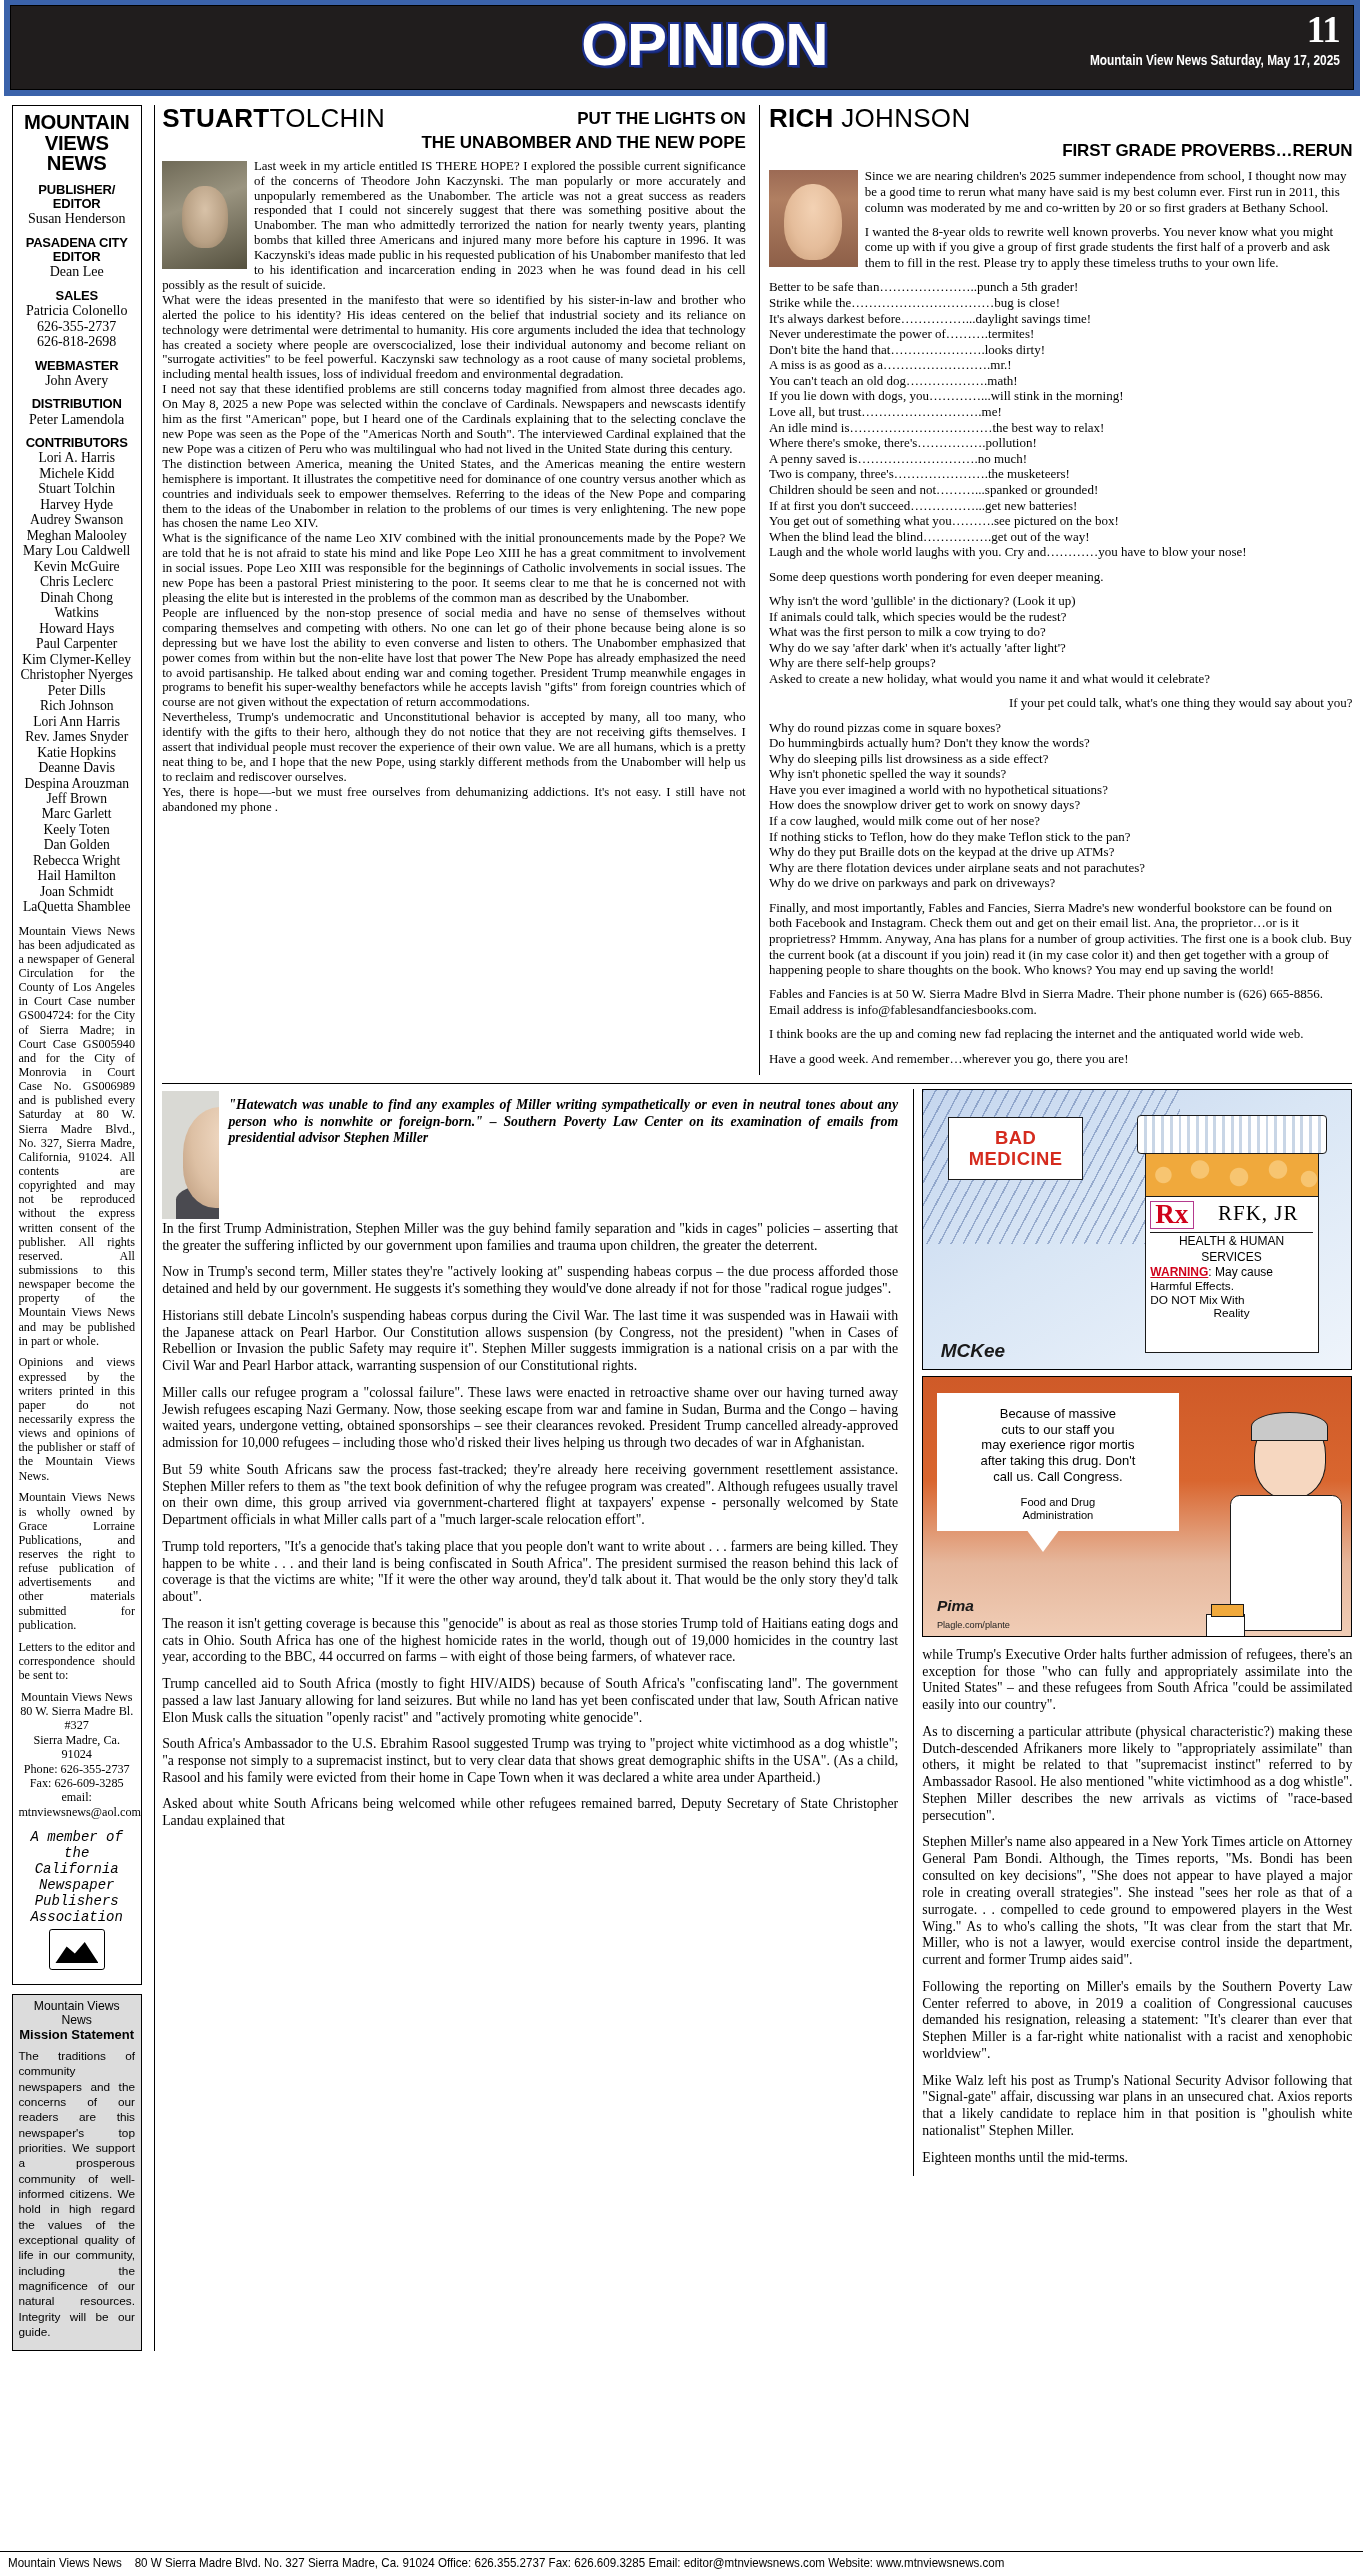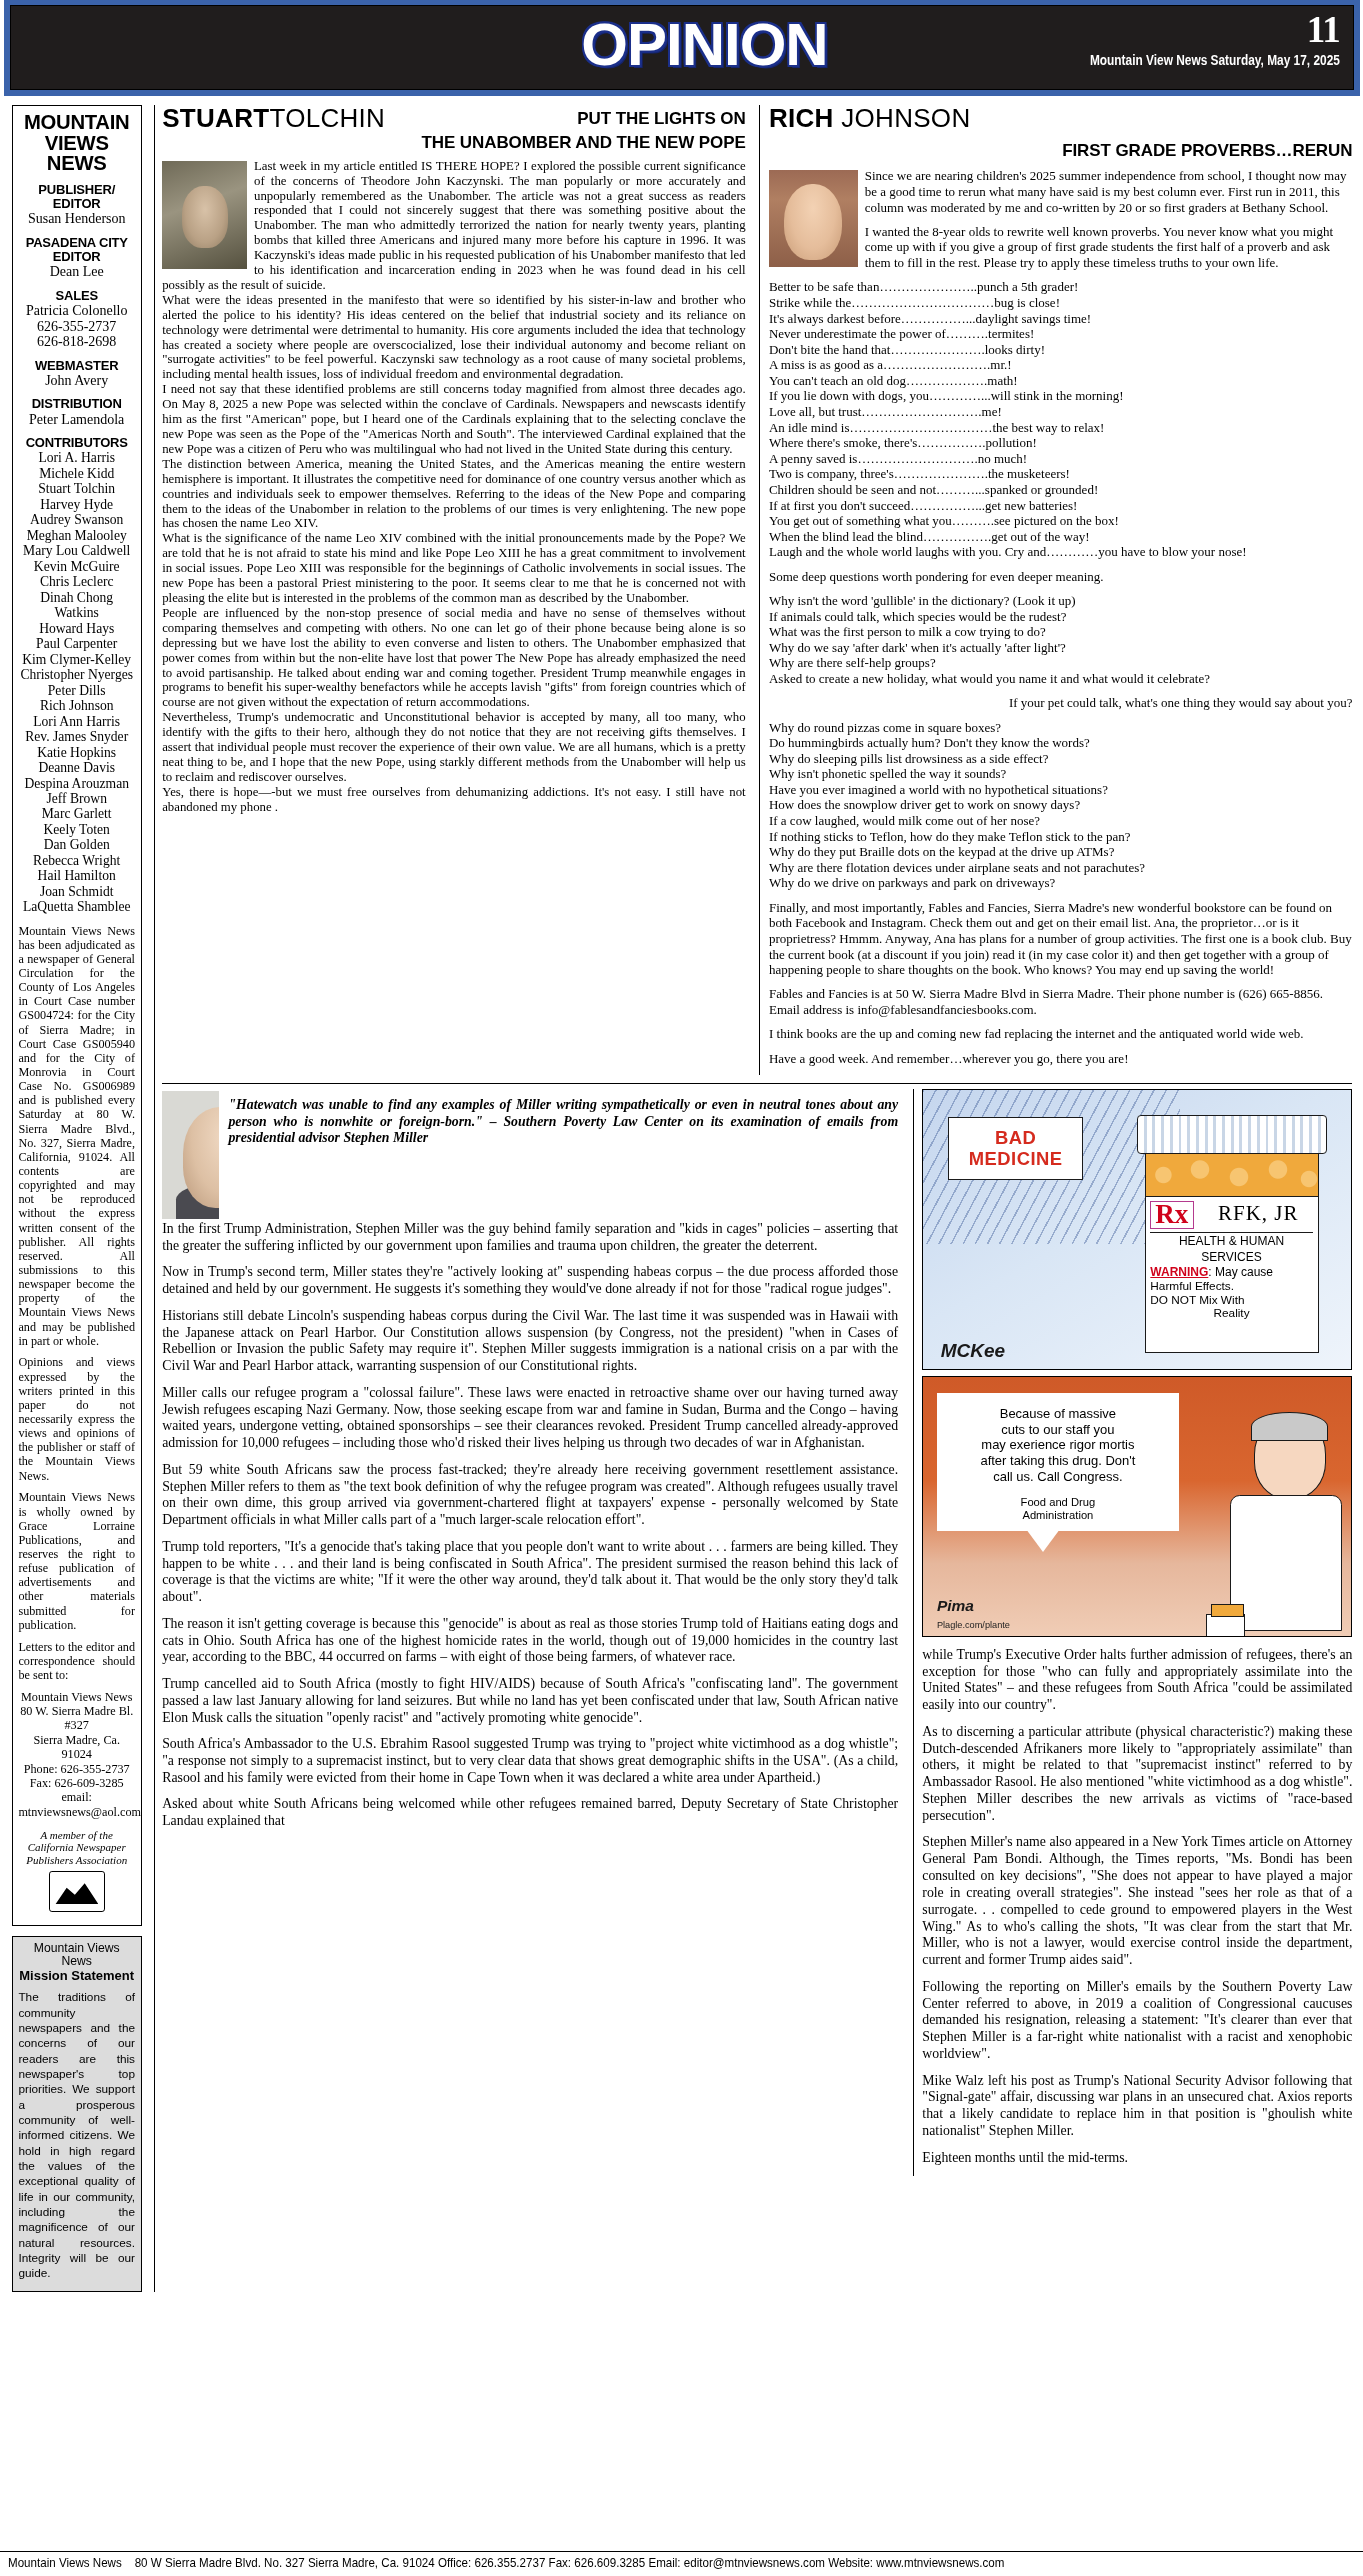--- a/index.html
+++ b/index.html
@@ -124,23 +124,23 @@
     line-height: 1.18;
     font-family: "Liberation Serif", serif;
   }
 
   .logo-box {
     margin: 9.7px auto 5.8px auto;
     width: 116px;
     text-align: center;
   }
   .logo-cap {
-    font-family: Liberation Serif, serif;
+    font-family: Liberation Mono, monospace;
     font-style: italic;
-    font-size: 11px;
+    font-size: 14px;
     line-height: 1.15;
   }
   .logo-mark {
     width: 56px; height: 41px;
     margin: 3.9px auto 1.9px auto;
     border: 1.9px solid #000;
     border-radius: 2.9px;
     position: relative;
     background: #fff;
     overflow: hidden;

